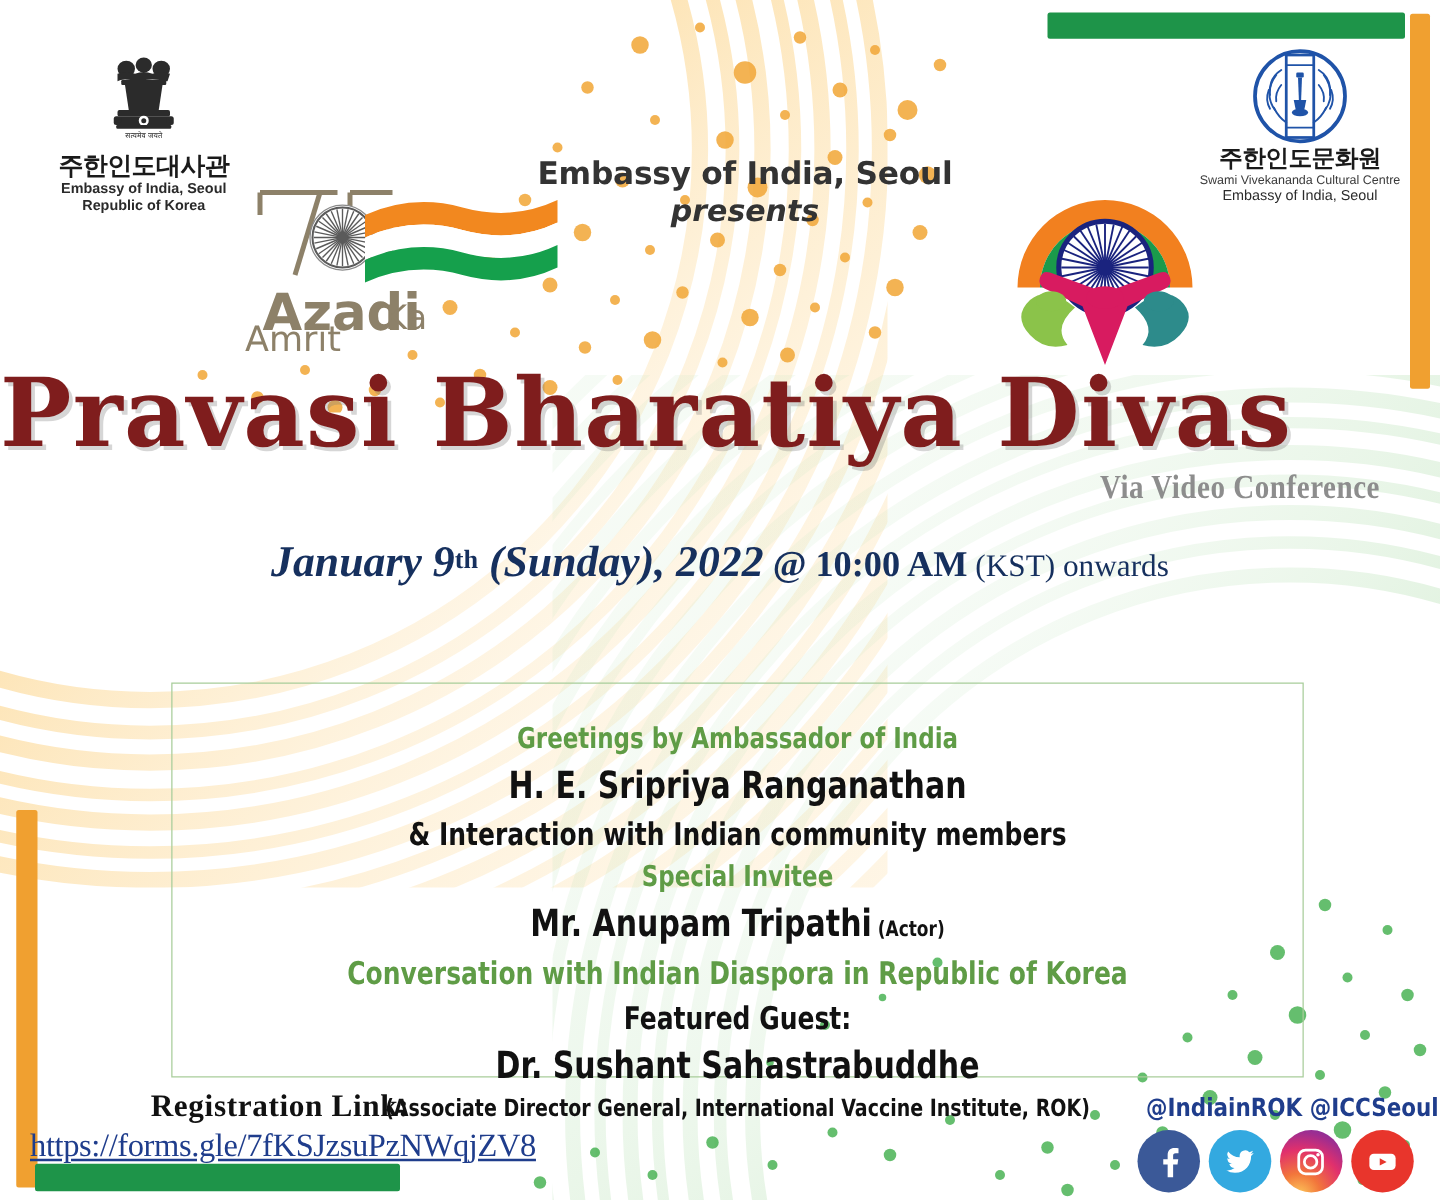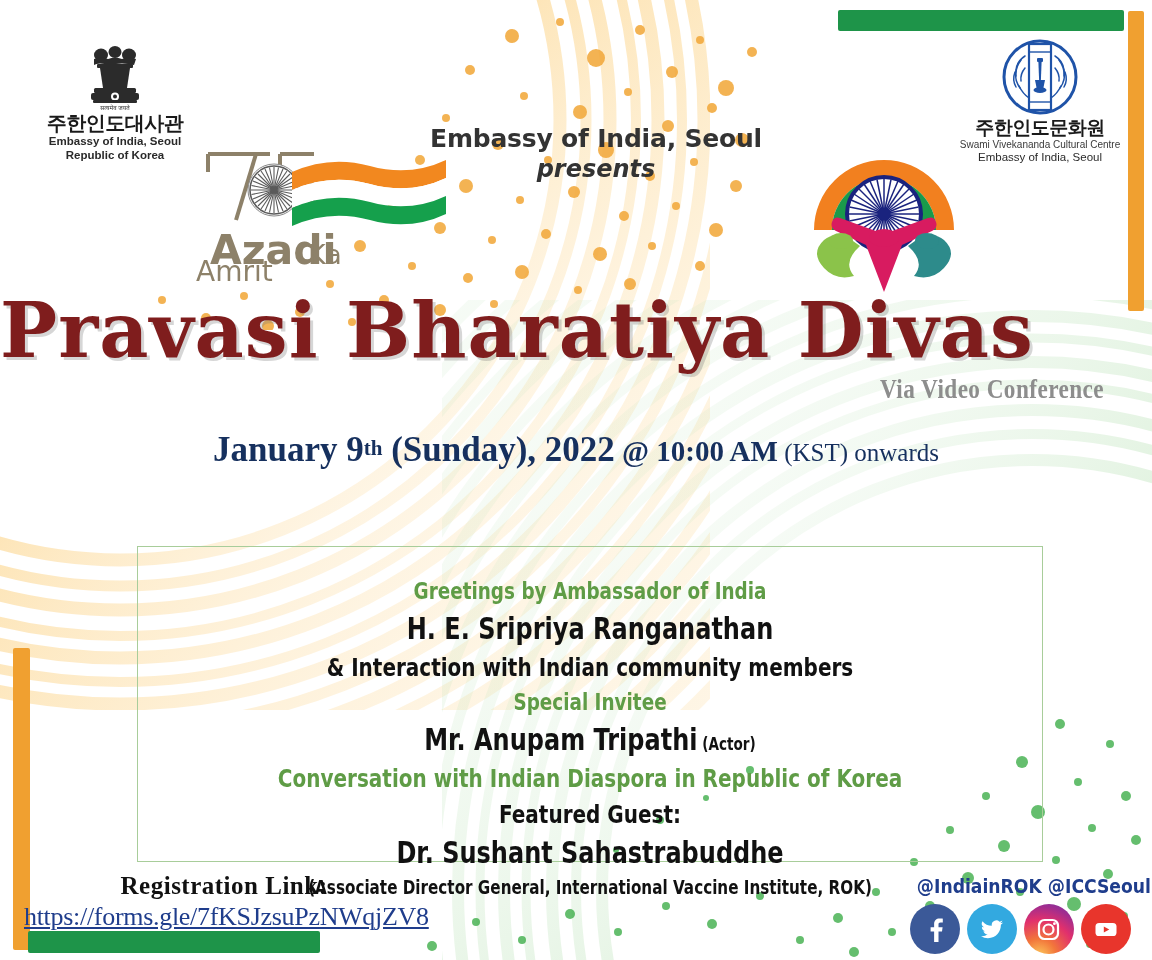--- a/index.html
+++ b/index.html
@@ -79,21 +79,21 @@
     left: 20px; top: 42px;
     width: 190px;
     text-align: center;
   }
   .emblem-block .emblem-svg { display:block; margin: 0 auto; }
   .emb-kr {
     font-size: 20px;
     font-weight: bold;
     color: #1a1a1a;
     letter-spacing: -0.5px;
-    margin-top: 1px;
+    margin-top: 11px;
     line-height: 1.05;
   }
   .emb-en {
     font-size: 11.5px;
     font-weight: bold;
     color: #2a2a2a;
     line-height: 1.15;
     margin-top: 1px;
   }
 
@@ -205,21 +205,21 @@
   .date-line {
     position: absolute;
     left: 0; top: 430px;
     width: 1152px;
     text-align: center;
     color: #16305e;
     font-family: "Liberation Serif", serif;
     font-weight: bold;
     white-space: nowrap;
   }
-  .date-line .big { font-size: 35px; }
+  .date-line .big { font-size: 35px; font-style: italic; }
   .date-line .sup { font-size: 21px; vertical-align: super; }
   .date-line .med { font-size: 29px; }
   .date-line .small { font-size: 25px; font-weight: normal; }
 
   
   .programme-heading {
     position: absolute;
     left: 0; top: 499px;
     width: 1152px;
     text-align: center;

